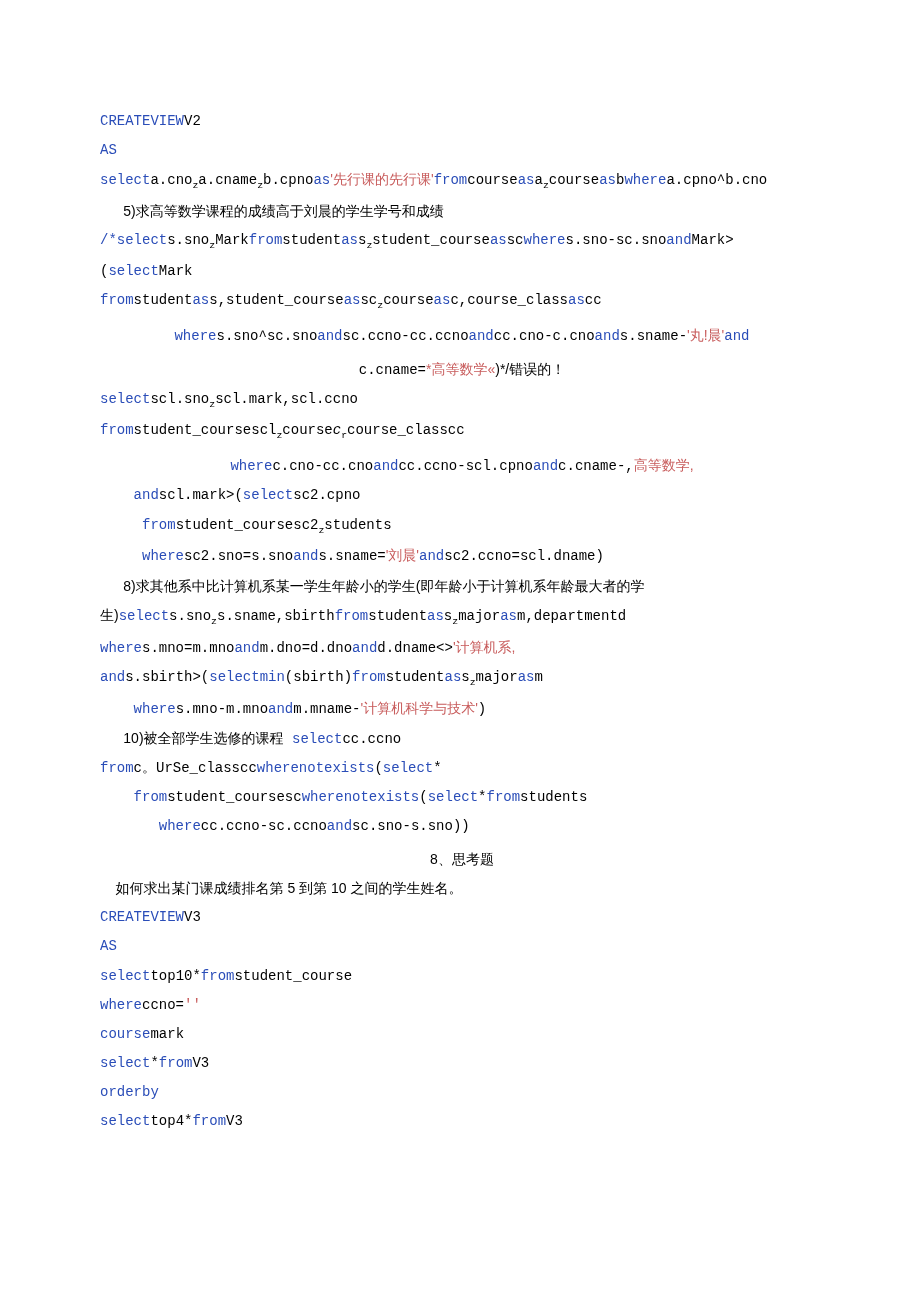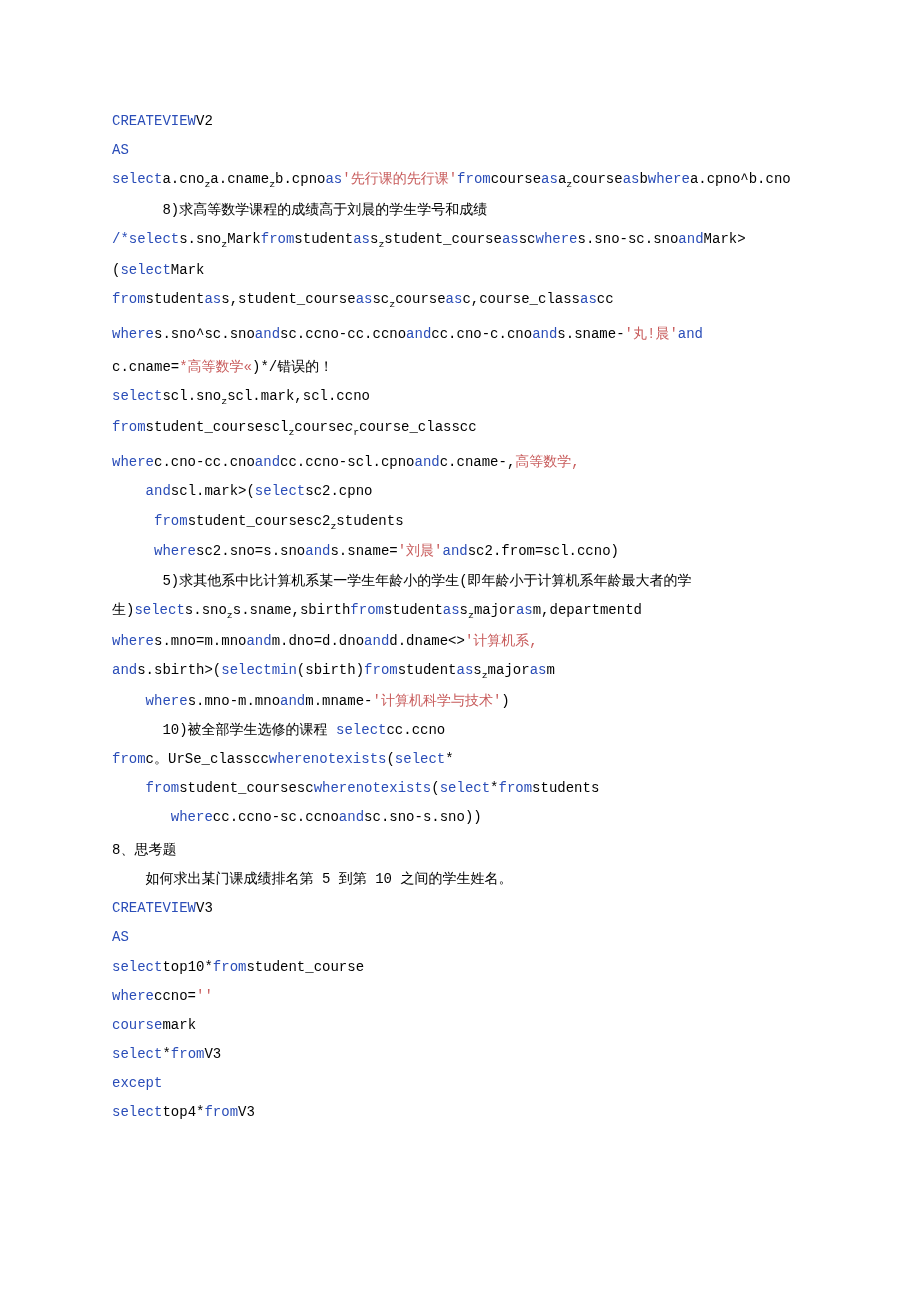--- a/index.html
+++ b/index.html
@@ -9,57 +9,57 @@
     background: #fff;
   }
   body {
     padding: 110px 96px 200px 96px;
     box-sizing: border-box;
     font-family: "SimSun", "Courier New", monospace;
     font-size: 14px;
     line-height: 1.65;
     color: #000;
   }
-  .line { white-space: pre; margin: 0 0 6px 16px; }
-  .line.gap { margin-top: 10px; }
+  .line { white-space: pre; margin: 0 0 6px 4px; }
+  .line.gap { margin-top: 10px; text-align: center; }
   .kw { color: #2a4db8; }
   .str { color: #c85c5c; }
   .txt { color: #000; }
-  .zh { font-family: Liberation Mono, monospace; }
+  .zh { font-family: Liberation Sans, sans-serif; }
   .sub { font-size: 0.7em; vertical-align: sub; }
 </style>
 </head>
 <body>
 
 <div class="line"><span class="kw">CREATEVIEW</span><span class="txt">V2</span></div>
 <div class="line"><span class="kw">AS</span></div>
 <div class="line"><span class="kw">select</span><span class="txt">a.cno</span><span class="sub txt">z</span><span class="txt">a.cname</span><span class="sub txt">z</span><span class="txt">b.cpno</span><span class="kw">as</span><span class="str zh">'先行课的先行课'</span><span class="kw">from</span><span class="txt">course</span><span class="kw">as</span><span class="txt">a</span><span class="sub txt">z</span><span class="txt">course</span><span class="kw">as</span><span class="txt">b</span><span class="kw">where</span><span class="txt">a.cpno^b.cno</span></div>
-<div class="line zh">      8)求高等数学课程的成绩高于刘晨的学生学号和成绩</div>
+<div class="line zh">      5)求高等数学课程的成绩高于刘晨的学生学号和成绩</div>
 <div class="line"><span class="kw">/*select</span><span class="txt">s.sno</span><span class="sub txt">z</span><span class="txt">Mark</span><span class="kw">from</span><span class="txt">student</span><span class="kw">as</span><span class="txt">s</span><span class="sub txt">z</span><span class="txt">student_course</span><span class="kw">as</span><span class="txt">sc</span><span class="kw">where</span><span class="txt">s.sno-sc.sno</span><span class="kw">and</span><span class="txt">Mark&gt;</span></div>
 <div class="line"><span class="txt">(</span><span class="kw">select</span><span class="txt">Mark</span></div>
 <div class="line"><span class="kw">from</span><span class="txt">student</span><span class="kw">as</span><span class="txt">s,student_course</span><span class="kw">as</span><span class="txt">sc</span><span class="sub txt">z</span><span class="txt">course</span><span class="kw">as</span><span class="txt">c,course_class</span><span class="kw">as</span><span class="txt">cc</span></div>
 <div class="line gap"><span class="kw">where</span><span class="txt">s.sno^sc.sno</span><span class="kw">and</span><span class="txt">sc.ccno-cc.ccno</span><span class="kw">and</span><span class="txt">cc.cno-c.cno</span><span class="kw">and</span><span class="txt">s.sname-</span><span class="str zh">'丸!晨'</span><span class="kw">and</span></div>
 <div class="line gap"><span class="txt">c.cname=</span><span class="str zh">*高等数学«</span><span class="txt zh">)*/错误的！</span></div>
 <div class="line"><span class="kw">select</span><span class="txt">scl.sno</span><span class="sub txt">z</span><span class="txt">scl.mark,scl.ccno</span></div>
 <div class="line"><span class="kw">from</span><span class="txt">student_coursescl</span><span class="sub txt">z</span><span class="txt">course</span><span class="txt" style="font-style:italic">c</span><span class="sub txt">r</span><span class="txt">course_classcc</span></div>
 <div class="line gap"><span class="kw">where</span><span class="txt">c.cno-cc.cno</span><span class="kw">and</span><span class="txt">cc.ccno-scl.cpno</span><span class="kw">and</span><span class="txt">c.cname-,</span><span class="str zh">高等数学,</span></div>
 <div class="line">    <span class="kw">and</span><span class="txt">scl.mark&gt;(</span><span class="kw">select</span><span class="txt">sc2.cpno</span></div>
 <div class="line">     <span class="kw">from</span><span class="txt">student_coursesc2</span><span class="sub txt">z</span><span class="txt">students</span></div>
-<div class="line">     <span class="kw">where</span><span class="txt">sc2.sno=s.sno</span><span class="kw">and</span><span class="txt">s.sname=</span><span class="str zh">'刘晨'</span><span class="kw">and</span><span class="txt">sc2.from=scl.ccno)</span></div>
-<div class="line zh">      5)求其他系中比计算机系某一学生年龄小的学生(即年龄小于计算机系年龄最大者的学</div>
+<div class="line">     <span class="kw">where</span><span class="txt">sc2.sno=s.sno</span><span class="kw">and</span><span class="txt">s.sname=</span><span class="str zh">'刘晨'</span><span class="kw">and</span><span class="txt">sc2.ccno=scl.dname)</span></div>
+<div class="line zh">      8)求其他系中比计算机系某一学生年龄小的学生(即年龄小于计算机系年龄最大者的学</div>
 <div class="line"><span class="txt zh">生)</span><span class="kw">select</span><span class="txt">s.sno</span><span class="sub txt">z</span><span class="txt">s.sname,sbirth</span><span class="kw">from</span><span class="txt">student</span><span class="kw">as</span><span class="txt">s</span><span class="sub txt">z</span><span class="txt">major</span><span class="kw">as</span><span class="txt">m,departmentd</span></div>
 <div class="line"><span class="kw">where</span><span class="txt">s.mno=m.mno</span><span class="kw">and</span><span class="txt">m.dno=d.dno</span><span class="kw">and</span><span class="txt">d.dname&lt;&gt;</span><span class="str zh">'计算机系,</span></div>
 <div class="line"><span class="kw">and</span><span class="txt">s.sbirth&gt;(</span><span class="kw">selectmin</span><span class="txt">(sbirth)</span><span class="kw">from</span><span class="txt">student</span><span class="kw">as</span><span class="txt">s</span><span class="sub txt">z</span><span class="txt">major</span><span class="kw">as</span><span class="txt">m</span></div>
 <div class="line">    <span class="kw">where</span><span class="txt">s.mno-m.mno</span><span class="kw">and</span><span class="txt">m.mname-</span><span class="str zh">'计算机科学与技术'</span><span class="txt">)</span></div>
 <div class="line"><span class="txt zh">      10)被全部学生选修的课程</span> <span class="kw">select</span><span class="txt">cc.ccno</span></div>
 <div class="line"><span class="kw">from</span><span class="txt">c。UrSe_classcc</span><span class="kw">wherenotexists</span><span class="txt">(</span><span class="kw">select</span><span class="txt">*</span></div>
 <div class="line">    <span class="kw">from</span><span class="txt">student_coursesc</span><span class="kw">wherenotexists</span><span class="txt">(</span><span class="kw">select</span><span class="txt">*</span><span class="kw">from</span><span class="txt">students</span></div>
 <div class="line">       <span class="kw">where</span><span class="txt">cc.ccno-sc.ccno</span><span class="kw">and</span><span class="txt">sc.sno-s.sno))</span></div>
 <div class="line zh gap">8、思考题</div>
 <div class="line zh">    如何求出某门课成绩排名第 5 到第 10 之间的学生姓名。</div>
 <div class="line"><span class="kw">CREATEVIEW</span><span class="txt">V3</span></div>
 <div class="line"><span class="kw">AS</span></div>
 <div class="line"><span class="kw">select</span><span class="txt">top10*</span><span class="kw">from</span><span class="txt">student_course</span></div>
 <div class="line"><span class="kw">where</span><span class="txt">ccno=</span><span class="str">''</span></div>
 <div class="line"><span class="kw">course</span><span class="txt">mark</span></div>
 <div class="line"><span class="kw">select</span><span class="txt">*</span><span class="kw">from</span><span class="txt">V3</span></div>
-<div class="line"><span class="kw">except</span></div>
+<div class="line"><span class="kw">orderby</span></div>
 <div class="line"><span class="kw">select</span><span class="txt">top4*</span><span class="kw">from</span><span class="txt">V3</span></div>
 
 </body></html>

